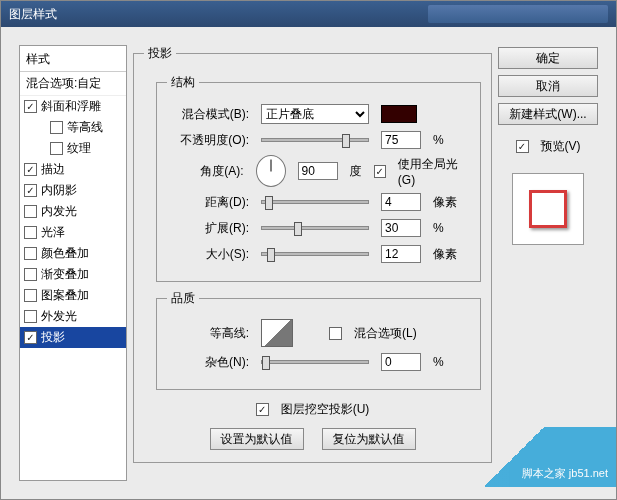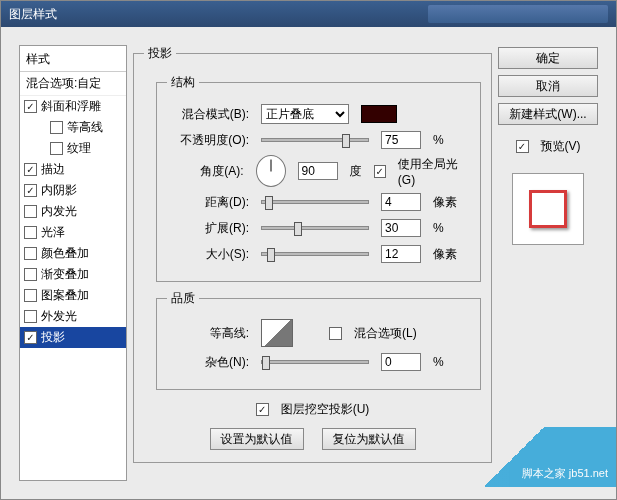--- a/index.html
+++ b/index.html
@@ -15,21 +15,21 @@
 .style-item { display: flex; align-items: center; padding: 2px 4px; gap: 4px; }
 .style-item.indent { padding-left: 30px; }
 .style-item.selected { background: #1846a0; color: #fff; }
 .cb { width: 13px; height: 13px; border: 1px solid #666; background: #fff; display: inline-flex; align-items: center; justify-content: center; font-size: 10px; color: #222; }
 .main-col { flex: 1; position: relative; }
 fieldset { border: 1px solid #999; margin: 0 0 8px 0; padding: 8px 10px 12px 10px; }
 legend { padding: 0 4px; }
 .inner-fs { margin: 4px 0 8px 12px; }
 .row { display: flex; align-items: center; gap: 12px; margin: 4px 0; min-height: 22px; }
 .lbl { width: 82px; text-align: right; }
-select.combo { width: 88px; height: 20px; border: 1px solid #7a7a7a; background: #fff; }
+select.combo { width: 108px; height: 20px; border: 1px solid #7a7a7a; background: #fff; }
 .swatch { width: 36px; height: 18px; border: 1px solid #000; background: #330000; }
 input.num { width: 40px; height: 18px; border: 1px solid #7a7a7a; padding: 0 3px; text-align: left; }
 .slider-track { flex: 0 0 108px; height: 4px; background: #bbb; border: 1px solid #888; position: relative; }
 .slider-thumb { position: absolute; top: -5px; width: 8px; height: 14px; background: #ddd; border: 1px solid #555; }
 .angle-dial { width: 32px; height: 32px; border: 1px solid #777; border-radius: 50%; background: #fff; position: relative; }
 .angle-dial::after { content: ""; position: absolute; left: 50%; top: 50%; width: 12px; height: 1px; background: #000; transform-origin: left center; transform: rotate(-90deg); }
 .contour-sw { width: 32px; height: 28px; border: 1px solid #666; background: linear-gradient(135deg, #fff 0 50%, #777 50% 100%); }
 .btn { height: 22px; background: linear-gradient(#f5f5f5, #ddd); border: 1px solid #888; padding: 2px 10px; cursor: pointer; }
 .bottom-btns { display: flex; gap: 18px; justify-content: center; margin-top: 8px; }
 .right-col { width: 100px; display: flex; flex-direction: column; gap: 6px; align-items: stretch; padding-top: 2px; }

